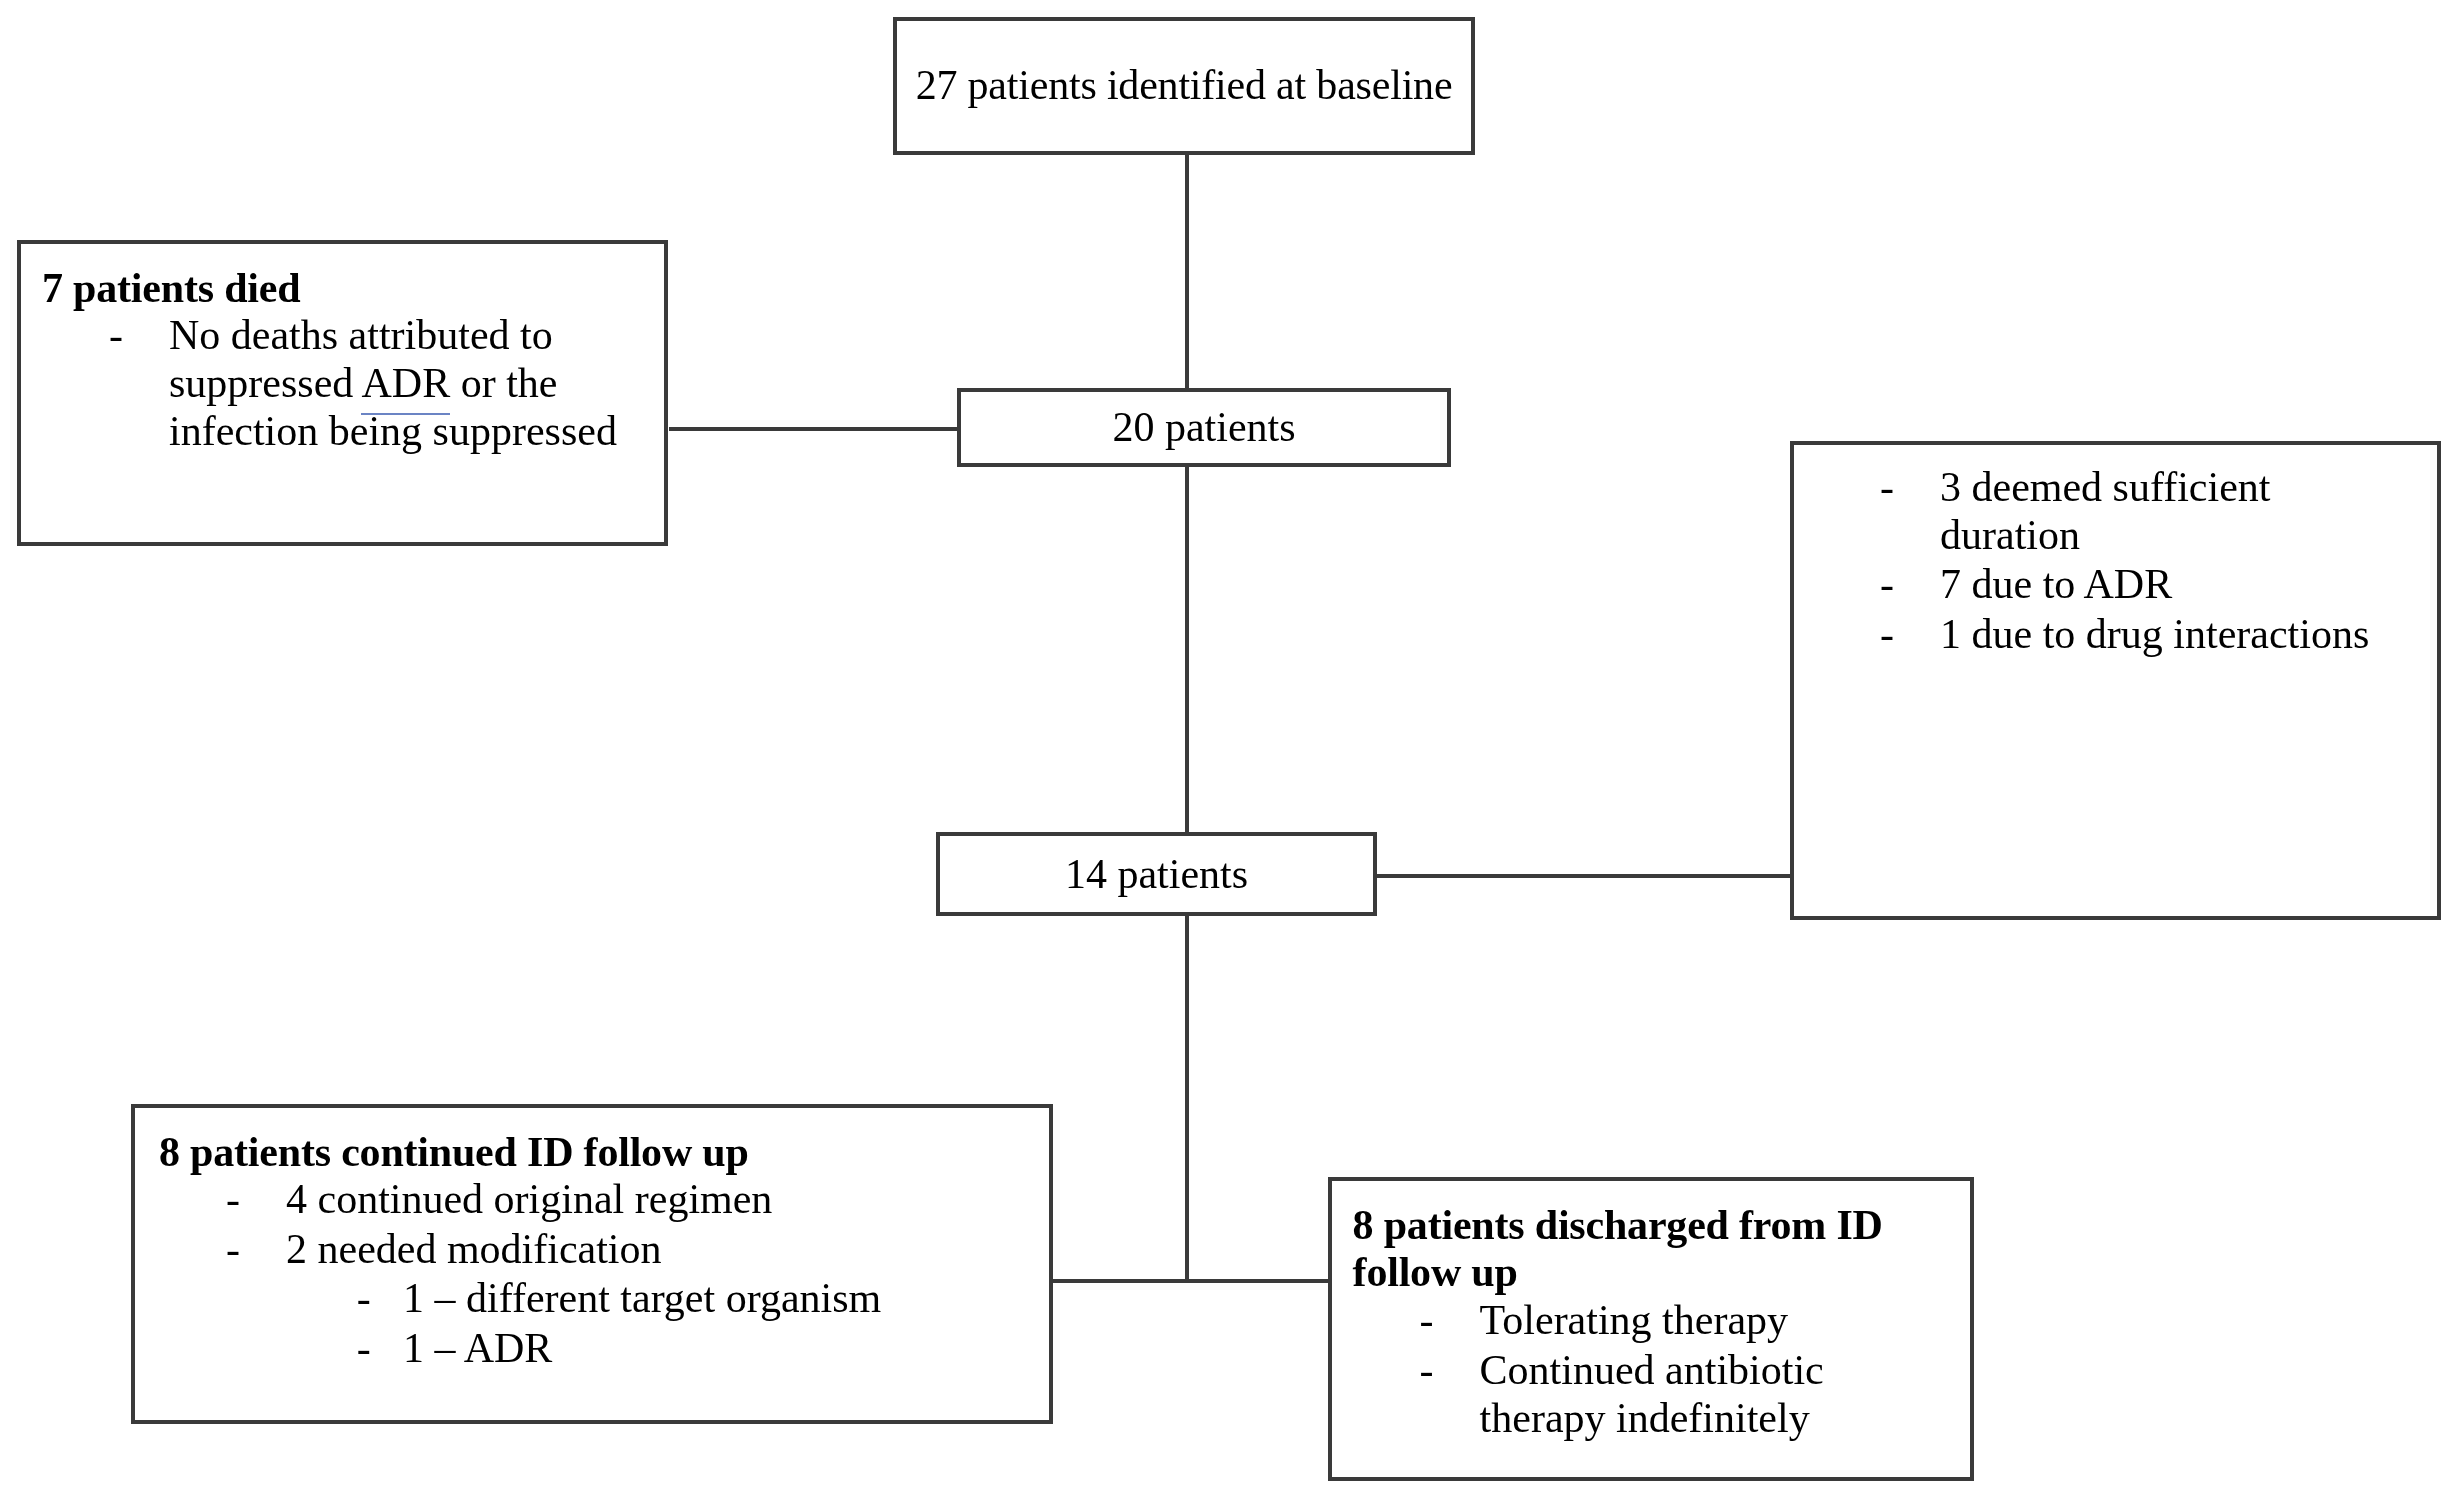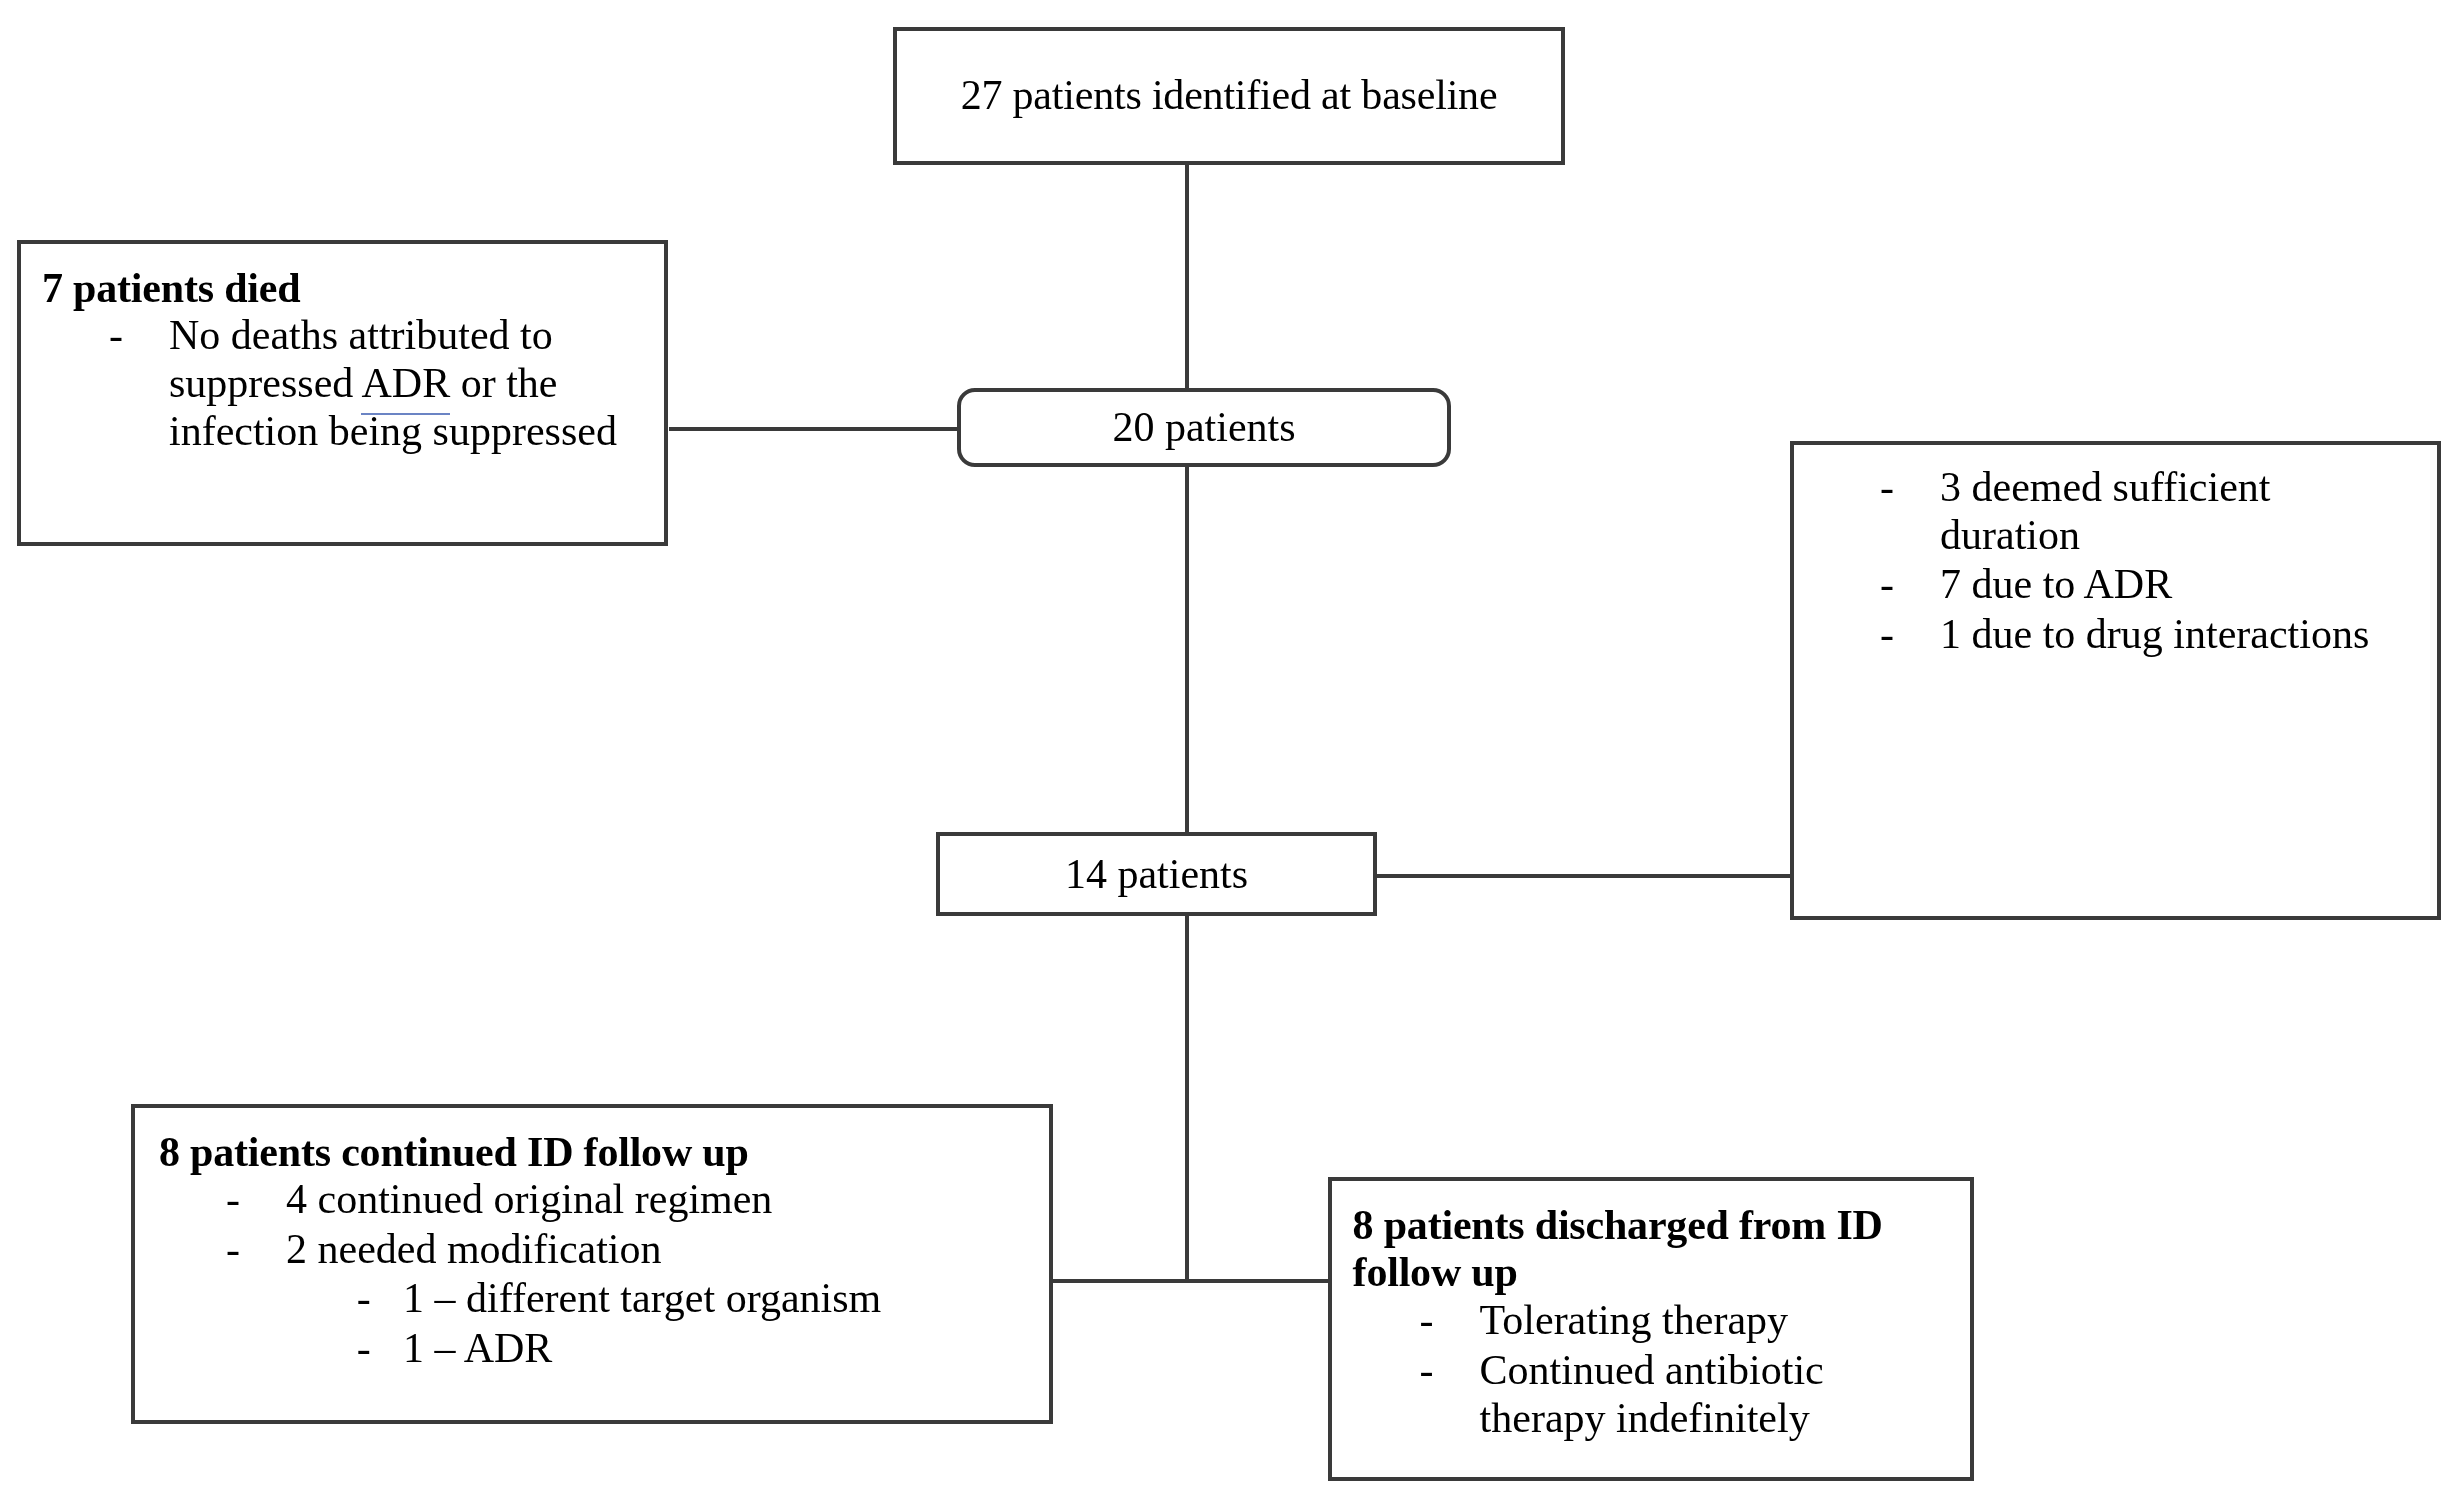--- a/index.html
+++ b/index.html
@@ -86,23 +86,23 @@
   ul.bullets.lvl2 > li { padding-left: 51px; }
   ul.bullets.lvl2 > li .dash { left: 4.7px; }
 
   .adr-underline {
     border-bottom: 2.4px solid #6b84c4;
     padding-bottom: 7px;
     margin-top: 32px;
   }
 
   
-  #node-baseline      { left: 893px; top: 17.4px;   width: 672px;  height: 138px; margin-top: 10px; }
+  #node-baseline      { left: 893px; top: 17.4px;   width: 582px;  height: 138px; }
   #node-died          { left: 17.4px;   top: 240px;  width: 651px;  height: 306px; }
-  #node-20            { left: 957px; top: 388px;  width: 494px;  height: 79px; border-radius: 18px; }
+  #node-20            { left: 957px; top: 388px;  width: 494px;  height: 79px; }
   #node-ceased        { left: 1790px; top: 441px;  width: 651px;  height: 479px; }
   #node-14            { left: 936px; top: 832px; width: 441px;  height: 84px; }
   #node-continued     { left: 131px;  top: 1104px; width: 922px; height: 320px; }
   #node-discharged    { left: 1328px; top: 1177px; width: 646px;  height: 304px; }
 
   #node-died .node-inner       { padding: 20.6px 17.4px 0 20.6px; }
   #node-ceased .node-inner     { padding: 19px 17.4px 0 19px; }
   #node-continued .node-inner  { padding: 20.6px 17.4px 0 24px; }
   #node-discharged .node-inner { padding: 20.6px 17.4px 0 20.6px; }
 

